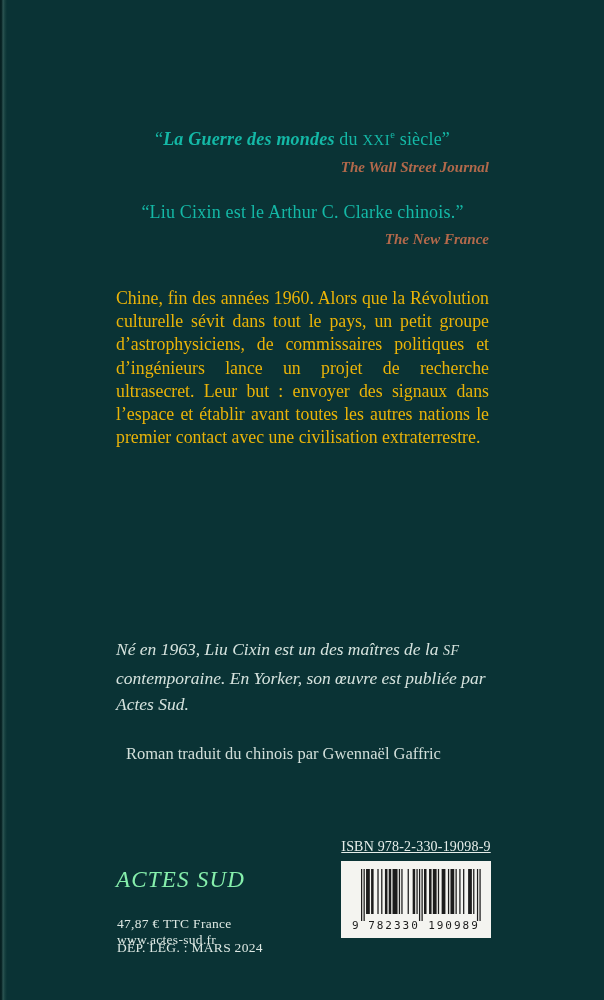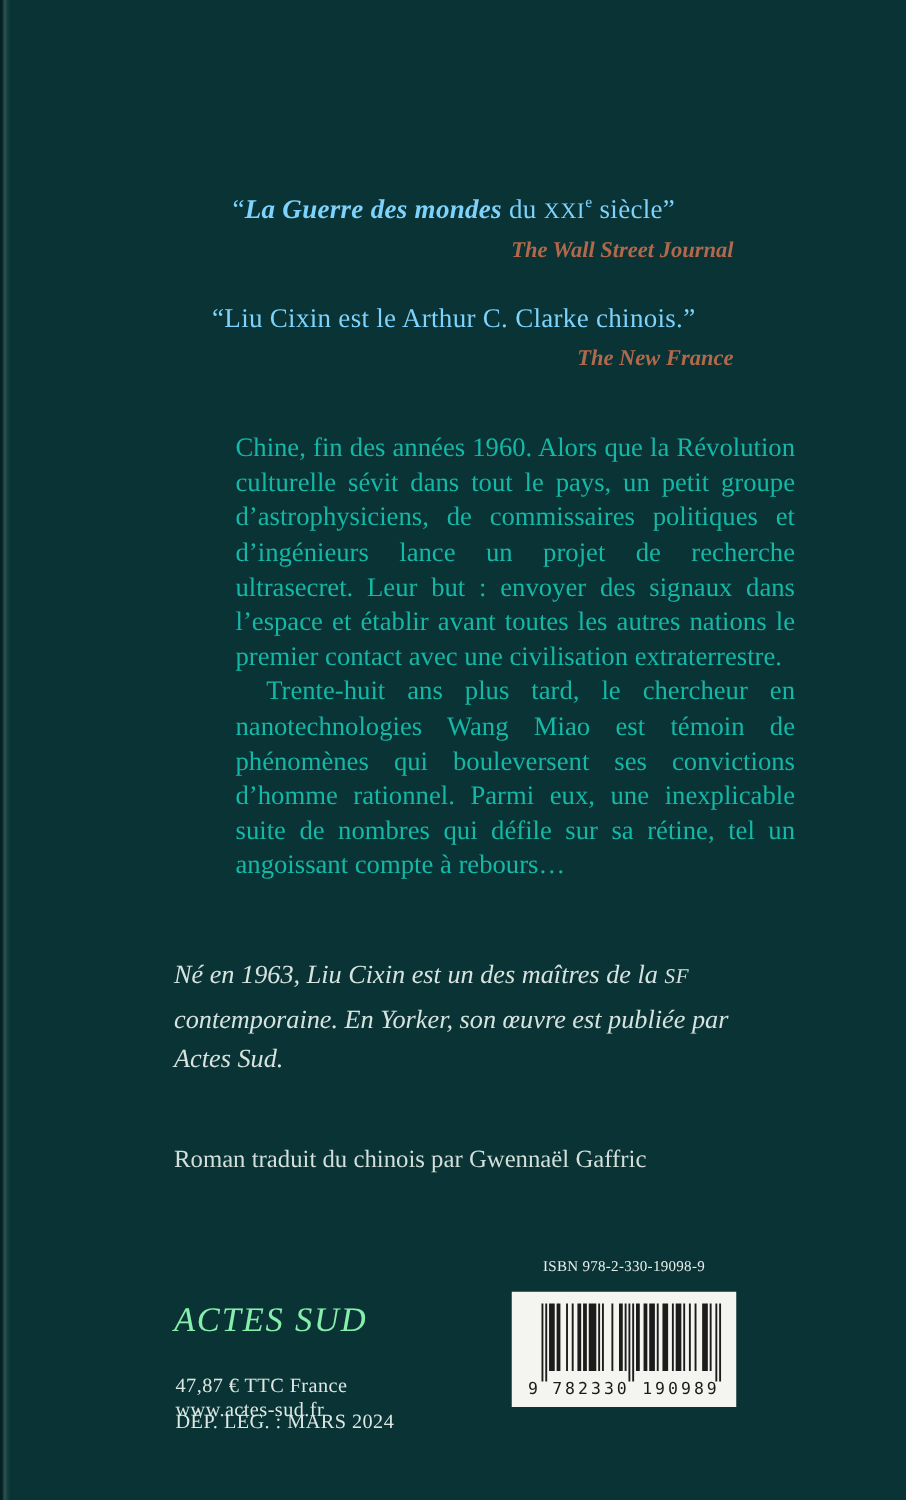--- a/index.html
+++ b/index.html
@@ -25,21 +25,21 @@
   .col {
     position: absolute;
     left: 116px;
     width: 373px;
   }
   
   .quote {
     text-align: center;
     font-size: 18px;
     letter-spacing: 0.2px;
-    color: #7dd3fc;
+    color: #14b8a6;
   }
   .quote .qtitle {
     font-style: italic;
     font-weight: bold;
   }
   .sc-num {
     font-size: 0.82em;
     letter-spacing: 0.5px;
   }
   .quote sup {
@@ -52,22 +52,21 @@
     font-size: 15px;
     font-style: italic;
     font-weight: bold;
     color: #b2694b;
   }
   
   .synopsis {
     text-align: justify;
     font-size: 17.8px;
     line-height: 23.2px;
-    color: #14b8a6;
-    margin-left: 41px;
+    color: #eab308;
   }
   .synopsis p { margin: 0; }
   .synopsis p.indent { text-indent: 1.15em; }
   .book-title-it { font-style: italic; }
   
   .bio {
     font-style: italic;
     font-size: 17.5px;
     line-height: 26.5px;
     color: #d6e3de;
@@ -79,23 +78,24 @@
   .translator {
     font-size: 16.5px;
     color: #d2dfda;
   }
   
   .isbn {
     position: absolute;
     left: 316px; top: 839px;
     width: 200px;
     text-align: center;
-    font-size: 10px;
+    font-size: 14px;
     letter-spacing: 0.2px;
     color: #e6eeea;
+    text-decoration: underline;
   }
   .barcode-wrap {
     position: absolute;
     left: 341px; top: 861px;
     width: 150px; height: 77px;
   }
   .publisher-logo {
     position: absolute;
     left: 116px; top: 867px;
     font-size: 23px;
@@ -124,28 +124,27 @@
   <div class="col quote" style="top:129px;">
     <span>“</span><span class="qtitle">La Guerre des mondes</span><span> du </span><span class="sc-num">XXI</span><sup>e</sup><span> siècle”</span>
   </div>
   <div class="col quote-source" style="top:159px;">The Wall Street Journal</div>
 
   <div class="col quote" style="top:202px;">“Liu Cixin est le Arthur C. Clarke chinois.”</div>
   <div class="col quote-source" style="top:231px;">The New France</div>
 
   <div class="col synopsis" style="top:287px;">
     <p>Chine, fin des années 1960. Alors que la Révolution culturelle sévit dans tout le pays, un petit groupe d’astrophysiciens, de commissaires politiques et d’ingénieurs lance un projet de recherche ultrasecret. Leur but : envoyer des signaux dans l’espace et établir avant toutes les autres nations le premier contact avec une civilisation extraterrestre.</p>
-    <p class="indent">Trente-huit ans plus tard, le chercheur en nanotechnologies Wang Miao est témoin de phénomènes qui bouleversent ses convictions d’homme rationnel. Parmi eux, une inexplicable suite de nombres qui défile sur sa rétine, tel un angoissant compte à rebours…</p>
   </div>
 
   <div class="col bio" style="top:636px;">
     <span>Né en 1963, Liu Cixin est un des maîtres de la </span><span class="smallcaps">SF</span><span> contemporaine. En Yorker, son œuvre est publiée par Actes Sud.</span>
   </div>
 
-  <div class="col translator" style="top:763px;">Roman traduit du chinois par Gwennaël Gaffric</div>
+  <div class="col translator" style="top:744px;margin-left:10px;">Roman traduit du chinois par Gwennaël Gaffric</div>
 
   <div class="isbn">ISBN 978-2-330-19098-9</div>
 
   <div class="barcode-wrap">
     <svg width="150" height="77" viewBox="0 0 150 77" xmlns="http://www.w3.org/2000/svg">
       <rect x="0" y="0" width="150" height="77" fill="#f4f4f0"></rect>
       <g fill="#1c1c1c">
           <rect x="20.00" y="8" width="1.26" height="52"></rect>
           <rect x="22.52" y="8" width="1.26" height="52"></rect>
           <rect x="25.04" y="8" width="3.78" height="45"></rect>

